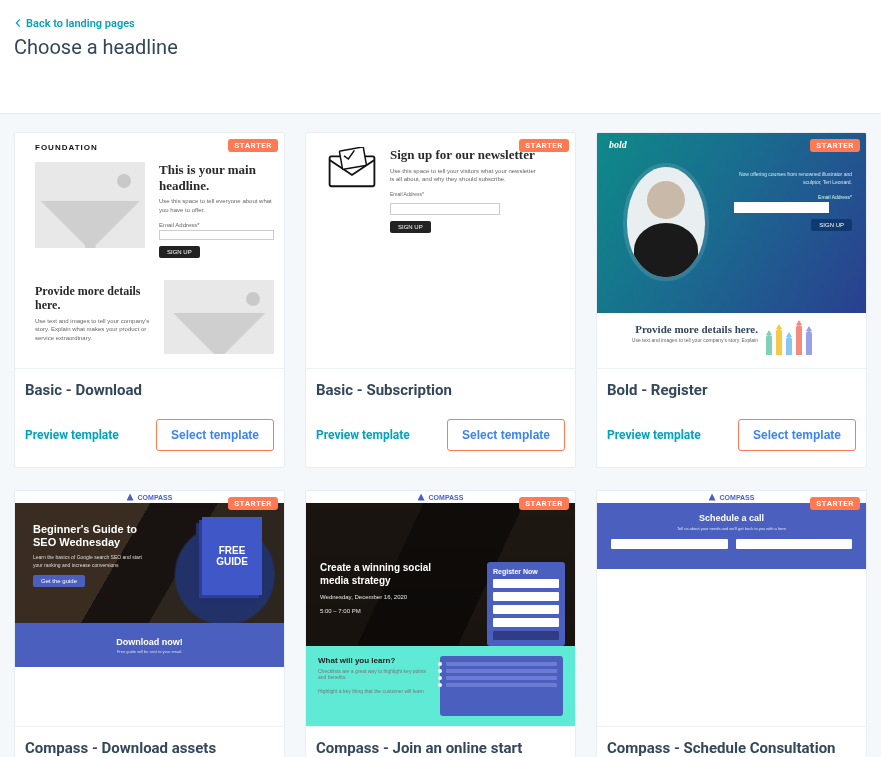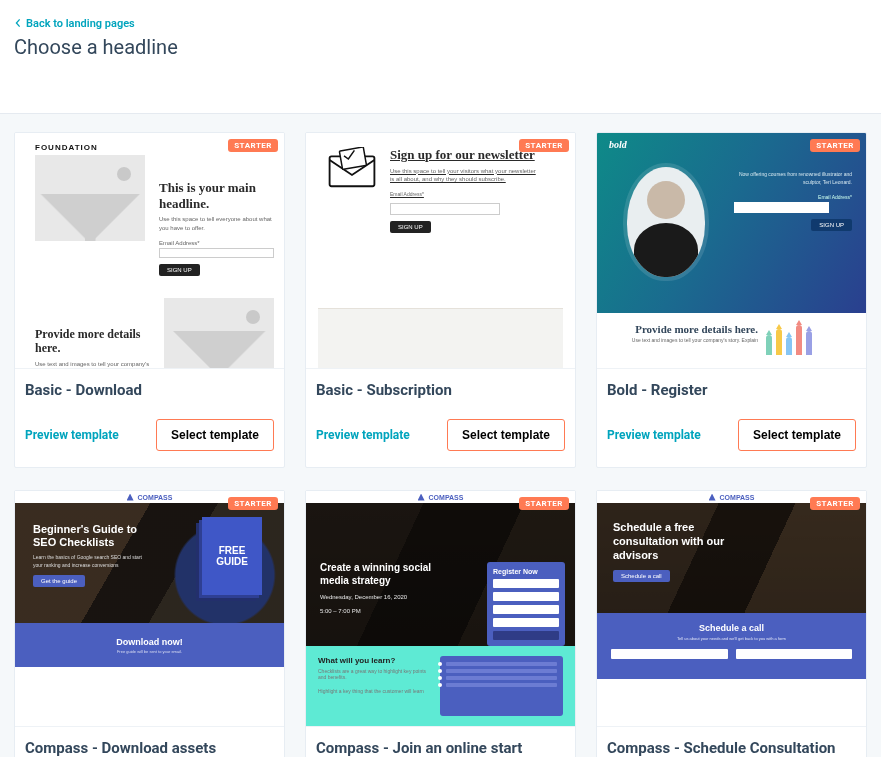--- a/index.html
+++ b/index.html
@@ -52,52 +52,52 @@
     font-size: 8px; font-weight: 700; letter-spacing: .5px;
     padding: 2px 6px; border-radius: 3px;
     z-index: 5;
   }
 
   .card-body { padding: 12px 10px 16px 10px; display: flex; flex-direction: column; flex: 1; }
   .card-title { font-size: 15px; font-weight: 700; color: #33475b; margin-bottom: 20px; }
   .card-actions { display: flex; justify-content: space-between; align-items: center; margin-top: auto; }
   .link-btn { font-size: 12px; font-weight: 700; color: #00a4bd; cursor: pointer; }
   .outline-btn {
-    font-size: 12px; font-weight: 600; color: #000000;
+    font-size: 12px; font-weight: 600; color: #3b82f6;
     border: 1px solid #ff7a53; background: #fff;
     padding: 8px 14px; border-radius: 3px; cursor: pointer;
   }
 
   
 
   
   .bf { padding: 6px 10px 6px 20px; font-family: Georgia, serif; color:#2a2a2a; }
-  .bf-logo { font: 700 8px Arial; letter-spacing:1px; margin:4px 0 3px 0; color:#111;}
+  .bf-logo { font: 700 8px Arial; letter-spacing:1px; margin:4px 0 10px 0; color:#111;}
   .bf-row { display:flex; gap:14px; }
   .img-ph { background:#e8e8e8; position:relative; overflow:hidden; }
   .img-ph .sun { position:absolute; top:12px; right:14px; width:14px; height:14px; border-radius:50%; background:#c9c9c9; }
   .img-ph .mtn {
     position:absolute; bottom:0; left:0; right:0; height:55%;
     background:
       linear-gradient(45deg, transparent 48%, #cfcfcf 50%),
       linear-gradient(-45deg, transparent 48%, #cfcfcf 50%);
     background-position: left bottom, right bottom;
     background-size: 55% 100%, 55% 100%;
     background-repeat: no-repeat;
   }
   .bf-col { flex:1; font-family: Georgia, serif;}
-  .bf-h { font: 700 13px/1.2 Georgia; margin-top: 25px; }
+  .bf-h { font: 700 13px/1.2 Georgia; }
   .bf-p { font:6px/1.4 Arial; color:#666; margin-top:4px; }
   .bf-label { font:6px Arial; color:#666; margin-top:8px; display:block;}
   .bf-input { height:10px; border:1px solid #ccc; width:100%; margin-top:2px;}
   .bf-btn { display:inline-block; margin-top:6px; background:#222; color:#fff; font:6px Arial; padding:3px 8px; border-radius:2px;}
   .bf-row2 { display:flex; gap:14px; margin-top:22px; align-items:flex-start;}
 
   
-  .bs { padding: 14px 12px 0 12px; font-family: Georgia, serif; color:#2a2a2a; height:100%; display:flex; flex-direction:column;text-decoration:underline;}
+  .bs { padding: 14px 12px 0 12px; font-family: Georgia, serif; color:#2a2a2a; height:100%; display:flex; flex-direction:row;}
   .bs-top { display:flex; gap:10px; align-items:flex-start; padding:0 6px; }
   .bs-env { width:56px; flex:none; }
   .bs-h { font:700 13px/1.2 Georgia; }
   .bs-p { font:6px/1.4 Arial; color:#666; margin-top:4px; max-width:150px;}
   .bs-input { height:12px; border:1px solid #ccc; width:110px; margin-top:6px;}
   .bs-btn { display:inline-block; margin-top:5px; background:#222; color:#fff; font:6px Arial; padding:3px 8px; border-radius:2px;}
   .bs-strip { margin-top:auto; height:60px; background:#f3f3f1; border-top:1px solid #e5e1da;}
 
   
   .bold { height:100%; display:flex; flex-direction:column;text-align:right; }
@@ -325,21 +325,21 @@
       <div class="preview">
         <span class="badge">STARTER</span>
         <div class="cp">
           <div class="cp-bar">
               <span class="cp-bar-icon"></span>
               <span>COMPASS</span>
             </div>
           <div class="cp-hero cd-hero">
             <div class="photo-bg cd-bg"></div>
             <div class="cd-content ov">
-              <div class="cd-h">Beginner's Guide to SEO Checklists</div>
+              <div class="cd-h">Beginner's Guide to SEO Wednesday</div>
               <div class="cd-p">Learn the basics of Google search SEO and start your ranking and increase conversions</div>
               <span class="cd-btn">Get the guide</span>
               <div class="book">FREE GUIDE</div>
             </div>
           </div>
           <div class="cd-strip">
             <h5>Download now!</h5>
             <span>Free guide will be sent to your email.</span>
           </div>
           <div class="cd-white"></div>
@@ -399,27 +399,20 @@
     </div>
 
     <div class="card">
       <div class="preview">
         <span class="badge">STARTER</span>
         <div class="cp">
           <div class="cp-bar">
               <span class="cp-bar-icon"></span>
               <span>COMPASS</span>
             </div>
-          <div class="cp-hero cs-hero">
-            <div class="photo-bg cs-bg"></div>
-            <div class="cs-content ov">
-              <div class="cs-h">Schedule a free consultation with our advisors</div>
-              <span class="cs-btn">Schedule a call</span>
-            </div>
-          </div>
           <div class="cs-strip">
             <h5>Schedule a call</h5>
             <p>Tell us about your needs and we'll get back to you with a form</p>
             <div class="cs-inputs">
                 <div></div>
                 <div></div>
               </div>
           </div>
           <div class="cs-white"></div>
         </div>

